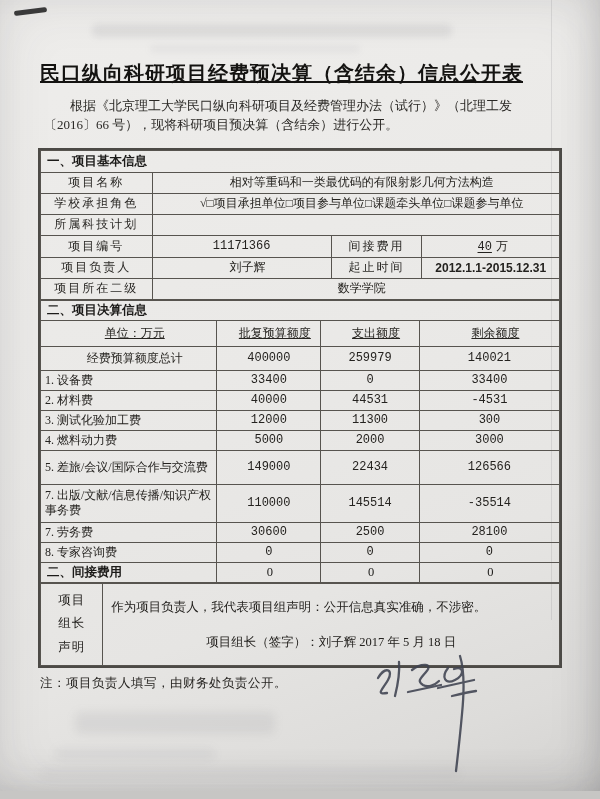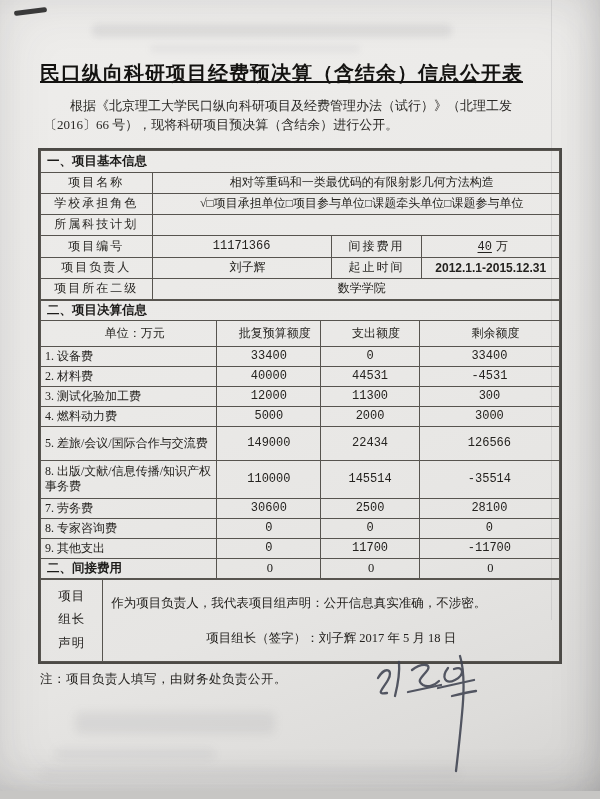--- a/index.html
+++ b/index.html
@@ -44,21 +44,21 @@
     font-weight:bold;font-size:12.5px;text-align:left;padding-left:6px;color:#1c1b19;
   }
   .lbl{text-align:center;letter-spacing:2px;color:#2a2825;}
   .val{text-align:center;color:#262420;padding-left:16px;}
   .num{text-align:center;font-family:Liberation Mono, monospace;color:#24221f;}
   .item{text-align:left;line-height:1.25;color:#24221f;}
   .bold-sans{font-family:"Liberation Sans","DejaVu Sans",sans-serif;font-weight:bold;}
   .underlined{text-decoration:underline;text-underline-offset:2px;padding:0 4px;}
   .h21 td{height:19px;}
   .h20 td{height:18px;}
-  .h25 td{height:23px;}
+  .h25 td{height:23px;text-decoration:underline;}
   .h23 td{height:21px;}
   .h16 td{height:14px;}
   .h19 td{height:17px;}
   .h33 td{height:31px;}
   .h37 td{height:35px;}
   .decl-label{
     text-align:center;letter-spacing:1px;font-size:12.5px;line-height:1.9;vertical-align:middle;margin-top:28px;
   }
   .decl-body{vertical-align:top;padding:15px 8px 4px 8px;height:62px;position:relative;}
   .decl-statement{font-size:12.5px;color:#24221f;}
@@ -136,20 +136,26 @@
       <tbody>
           <tr class="sec-row h19">
             <td colspan="4">二、项目决算信息</td>
           </tr>
       <tr class="h25">
         <td class="val">单位：万元</td>
         <td class="val">批复预算额度</td>
         <td class="val">支出额度</td>
         <td class="val">剩余额度</td>
       </tr>
+      <tr class="h23">
+        <td class="val">经费预算额度总计</td>
+        <td class="num">400000</td>
+        <td class="num">259979</td>
+        <td class="num">140021</td>
+      </tr>
       <tr class="h19">
         <td class="item">1. 设备费</td>
         <td class="num">33400</td>
         <td class="num">0</td>
         <td class="num">33400</td>
       </tr>
       <tr class="h19">
         <td class="item">2. 材料费</td>
         <td class="num">40000</td>
         <td class="num">44531</td>
@@ -167,42 +173,36 @@
         <td class="num">2000</td>
         <td class="num">3000</td>
       </tr>
       <tr class="h33">
         <td class="item">5. 差旅/会议/国际合作与交流费</td>
         <td class="num">149000</td>
         <td class="num">22434</td>
         <td class="num">126566</td>
       </tr>
       <tr class="h37">
-        <td class="item">8. 出版/文献/信息传播/知识产权事务费</td>
+        <td class="item">7. 出版/文献/信息传播/知识产权事务费</td>
         <td class="num">110000</td>
         <td class="num">145514</td>
         <td class="num">-35514</td>
       </tr>
       <tr class="h19">
         <td class="item">7. 劳务费</td>
         <td class="num">30600</td>
         <td class="num">2500</td>
         <td class="num">28100</td>
       </tr>
       <tr class="h19">
         <td class="item">8. 专家咨询费</td>
         <td class="num">0</td>
         <td class="num">0</td>
         <td class="num">0</td>
-      </tr>
-      <tr class="h19">
-        <td class="item">9. 其他支出</td>
-        <td class="num">0</td>
-        <td class="num">11700</td>
-        <td class="num">-11700</td>
       </tr>
       <tr class="sec-row h19">
         <td>二、间接费用</td>
         <td class="num" style="font-weight:normal;font-family:'Liberation Serif',serif;text-align:center">0</td>
         <td class="num" style="font-weight:normal;font-family:'Liberation Serif',serif;text-align:center">0</td>
         <td class="num" style="font-weight:normal;font-family:'Liberation Serif',serif;text-align:center">0</td>
       </tr>
     </tbody>
       </table>
 

